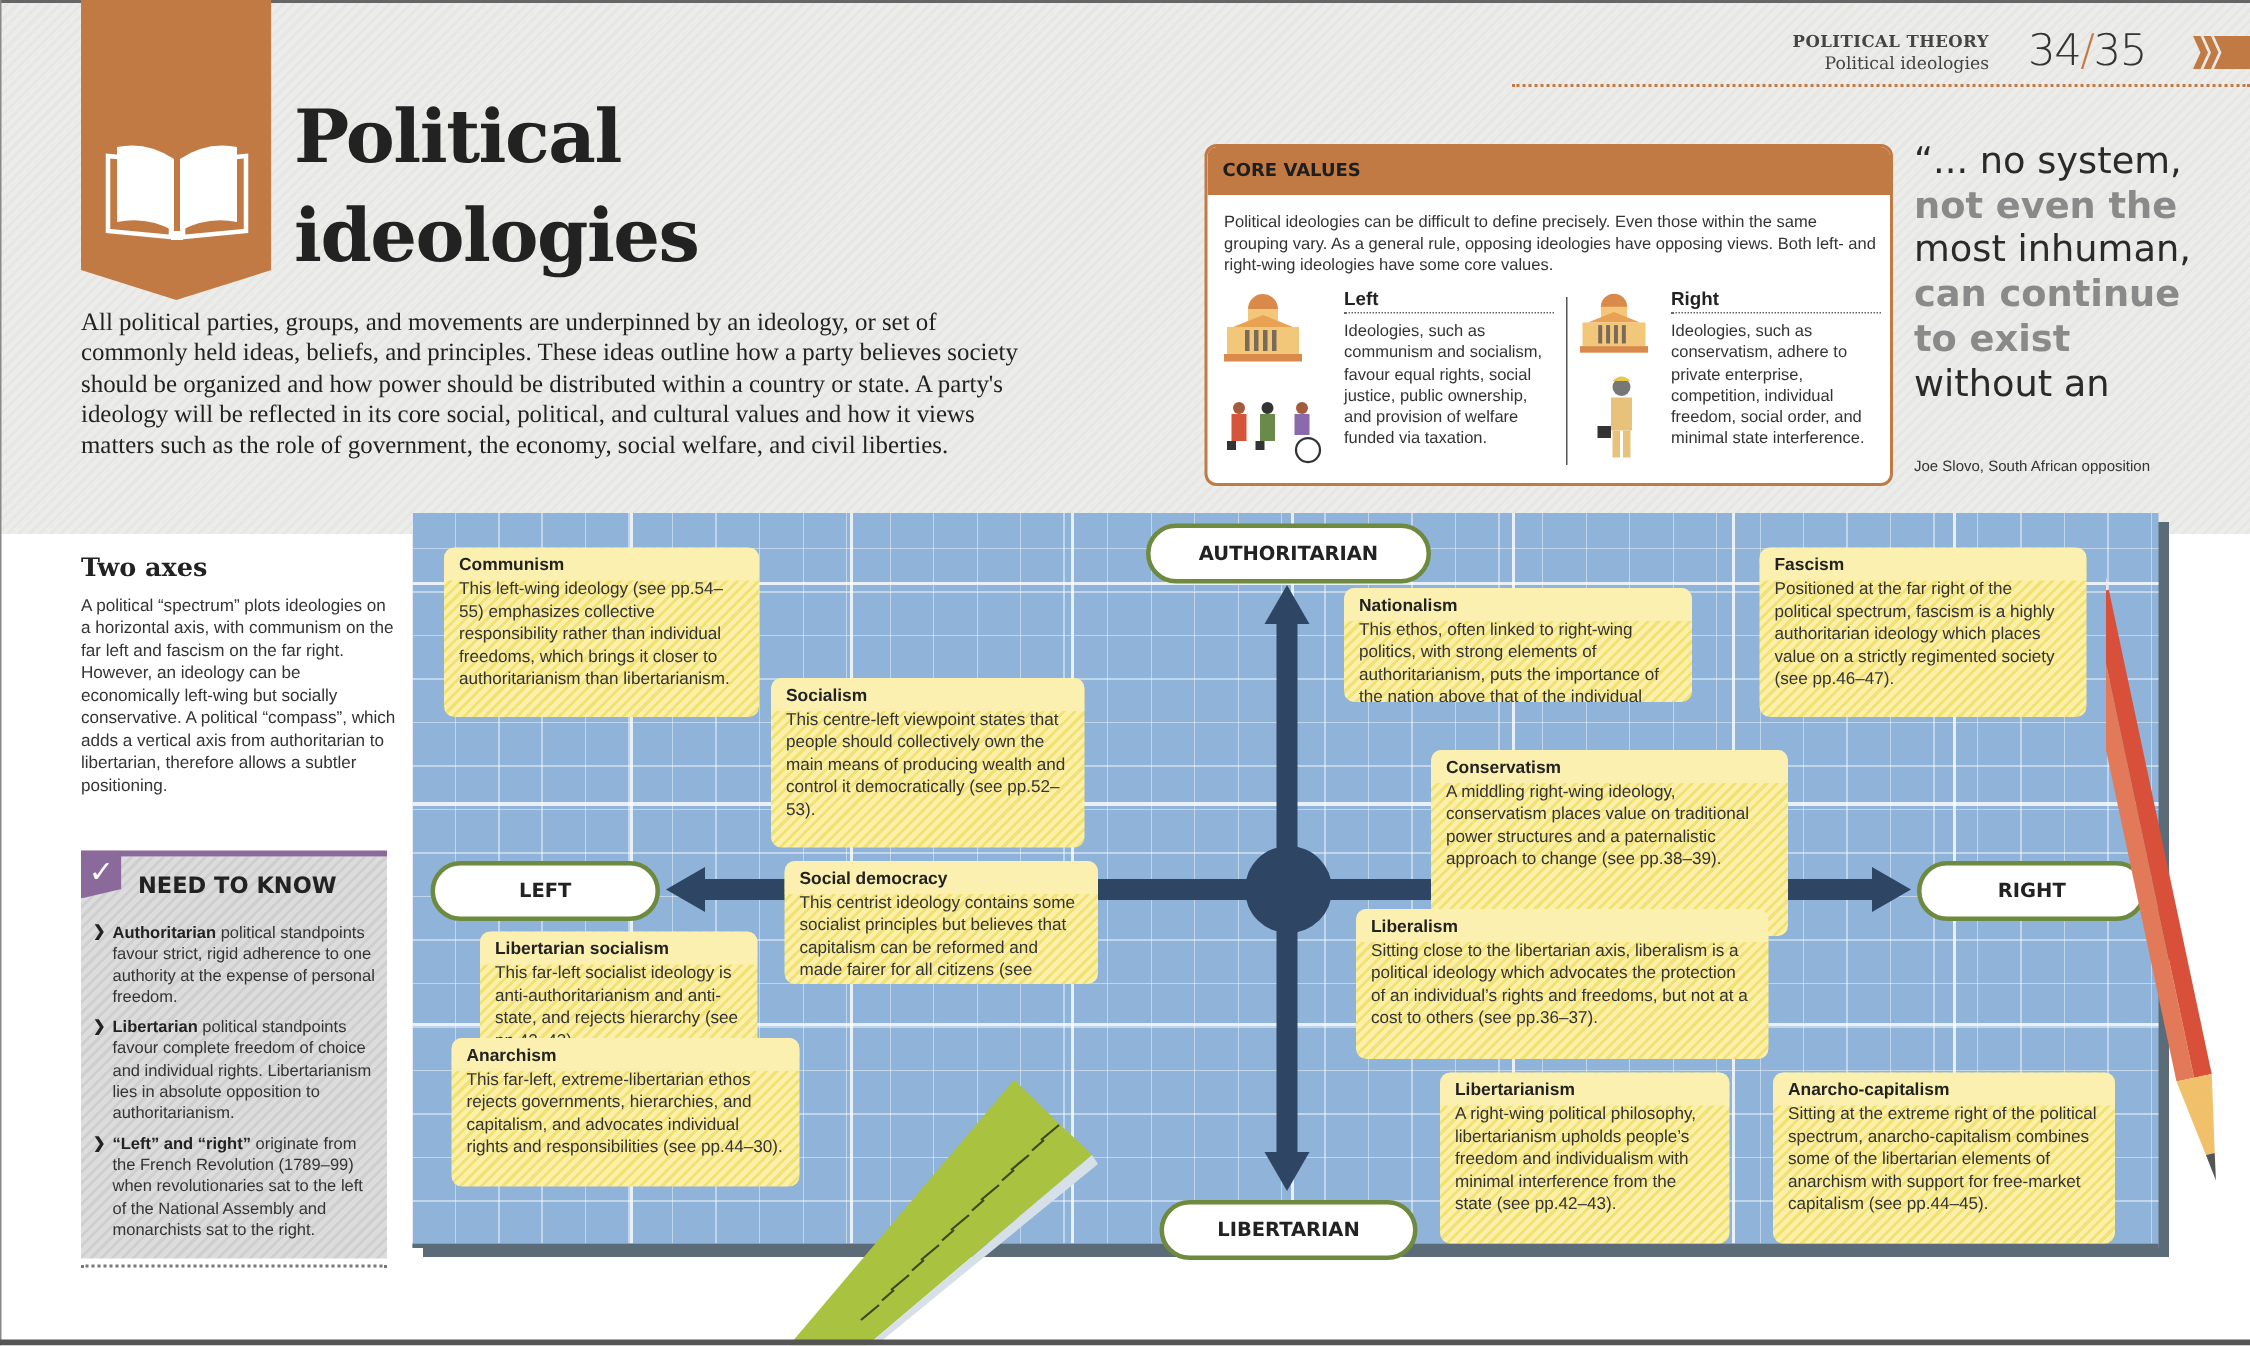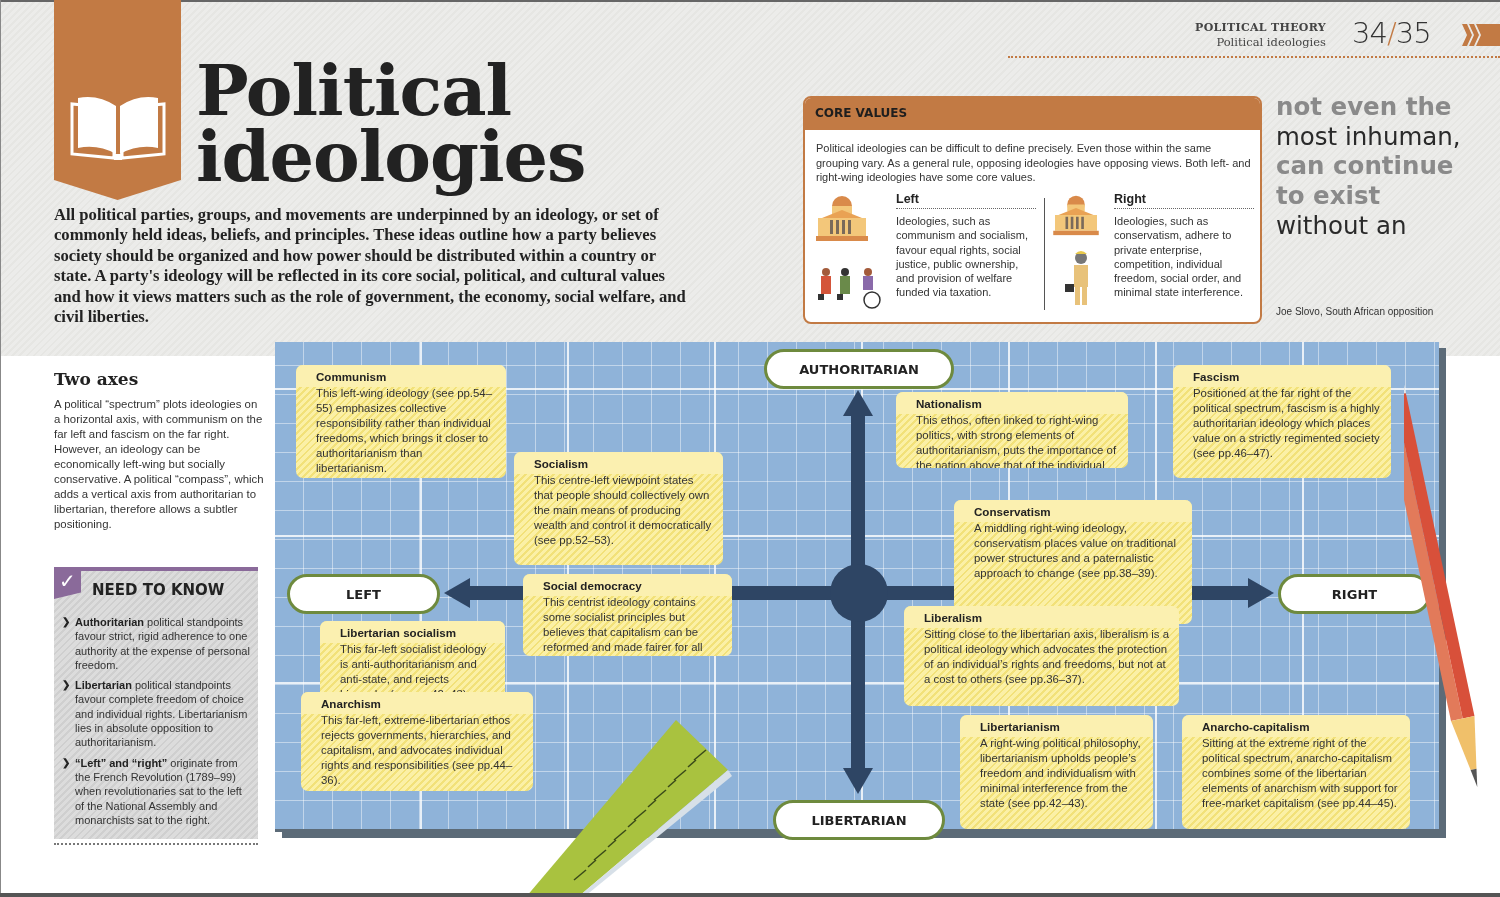--- a/index.html
+++ b/index.html
@@ -18,25 +18,25 @@
   .ribbon {
     position: absolute; left: 54px; top: 0; width: 127px; height: 200px;
     background: #c27a44;
     clip-path: polygon(0 0, 100% 0, 100% 90%, 50% 100%, 0 90%);
   }
   .ribbon svg { position: absolute; left: 14px; top: 92px; }
 
   .title {
     position: absolute; left: 196px; top: 58px;
     font-family: "DejaVu Serif", serif; font-weight: bold;
-    font-size: 70px; line-height: 66px; color: #222; letter-spacing: -1px;
+    font-size: 49px; line-height: 66px; color: #222; letter-spacing: -1px;
   }
   .intro {
     position: absolute; left: 54px; top: 205px; width: 640px;
-    font-family: "Liberation Serif", serif; font-size: 16.6px; line-height: 20.4px; color: #222; font-weight: bold;
+    font-family: "Liberation Serif", serif; font-size: 16.6px; line-height: 20.4px; color: #222;
   }
 
   
   .hdr-section {
     position: absolute; right: 174px; top: 21px; text-align: right;
     font-family: "DejaVu Serif", serif;
   }
   .hdr-section .cat { font-size: 11px; font-weight: bold; color: #444; letter-spacing: 0.3px; }
   .hdr-section .sub { font-size: 11.5px; color: #444; margin-top: 1px; }
   .hdr-pages {
@@ -141,21 +141,21 @@
 
   .pill {
     position: absolute; background: #fff; border: 3px solid #6e8a3e; border-radius: 20px;
     font-family: "DejaVu Sans", sans-serif; font-weight: bold; font-size: 13px; color: #222;
     display: flex; align-items: center; justify-content: center;
   }
 
   .note {
     position: absolute; border-radius: 7px; overflow: hidden;
     background: repeating-linear-gradient(135deg, #fbf0a6 0px, #fbf0a6 3px, #f2e179 3px, #f2e179 5px);
-    padding: 4px 10px 6px 20px;
+    padding: 4px 10px 6px 10px;
   }
   .note::before {
     content: ""; position: absolute; left: 0; top: 0; right: 0; height: 22px; background: #fbf0b0;
   }
   .note .nt { position: relative; font-family: "Liberation Sans", sans-serif; font-weight: bold; font-size: 11.6px; color: #222; line-height: 15px; }
   .note .nb { position: relative; font-family: "Liberation Sans", sans-serif; font-size: 11.4px; line-height: 15px; color: #333; margin-top: 2px; }
   .pencil { position: absolute; left: 1404px; top: 333px; }
 </style>
 </head>
 <body>
@@ -244,20 +244,21 @@
       <rect x="19" y="37" width="5" height="18" fill="#e8c27a"></rect>
     <rect x="2" y="34" width="9" height="8" fill="#333"></rect>
   </svg>
   <div class="core-col" style="left:309px">
     <div class="h">Right</div>
     <div class="t">Ideologies, such as conservatism, adhere to private enterprise, competition, individual freedom, social order, and minimal state interference.</div>
   </div>
 </div>
 
 <div class="quote">
+  <div>“... no system,</div>
   <div class="g">not even the</div>
   <div>most inhuman,</div>
   <div class="g">can continue</div>
   <div class="g">to exist</div>
   <div>without an</div>
 </div>
 <div class="quote-attr">Joe Slovo, South African opposition</div>
 
 <div class="two-axes-h">Two axes</div>
 <p class="two-axes-t">A political “spectrum” plots ideologies on a horizontal axis, with communism on the far left and fascism on the far right. However, an ideology can be economically left-wing but socially conservative. A political “compass”, which adds a vertical axis from authoritarian to libertarian, therefore allows a subtler positioning.</p>
@@ -300,21 +301,21 @@
 <div class="note" style="left:523px;top:574px;width:209px;height:82px">
   <div class="nt">Social democracy</div>
   <div class="nb">This centrist ideology contains some socialist principles but believes that capitalism can be reformed and made fairer for all citizens (see pp.56–57).</div>
 </div>
 <div class="note" style="left:320px;top:621px;width:185px;height:100px">
   <div class="nt">Libertarian socialism</div>
   <div class="nb">This far-left socialist ideology is anti-authoritarianism and anti-state, and rejects hierarchy (see pp.42–43).</div>
 </div>
 <div class="note" style="left:301px;top:692px;width:232px;height:99px">
   <div class="nt">Anarchism</div>
-  <div class="nb">This far-left, extreme-libertarian ethos rejects governments, hierarchies, and capitalism, and advocates individual rights and responsibilities (see pp.44–36).</div>
+  <div class="nb">This far-left, extreme-libertarian ethos rejects governments, hierarchies, and capitalism, and advocates individual rights and responsibilities (see pp.44–30).</div>
 </div>
 <div class="note" style="left:896px;top:392px;width:232px;height:76px">
   <div class="nt">Nationalism</div>
   <div class="nb">This ethos, often linked to right-wing politics, with strong elements of authoritarianism, puts the importance of the nation above that of the individual (see pp.48–49).</div>
 </div>
 <div class="note" style="left:1173px;top:365px;width:218px;height:113px">
   <div class="nt">Fascism</div>
   <div class="nb">Positioned at the far right of the political spectrum, fascism is a highly authoritarian ideology which places value on a strictly regimented society (see pp.46–47).</div>
 </div>
 <div class="note" style="left:954px;top:500px;width:238px;height:124px">

